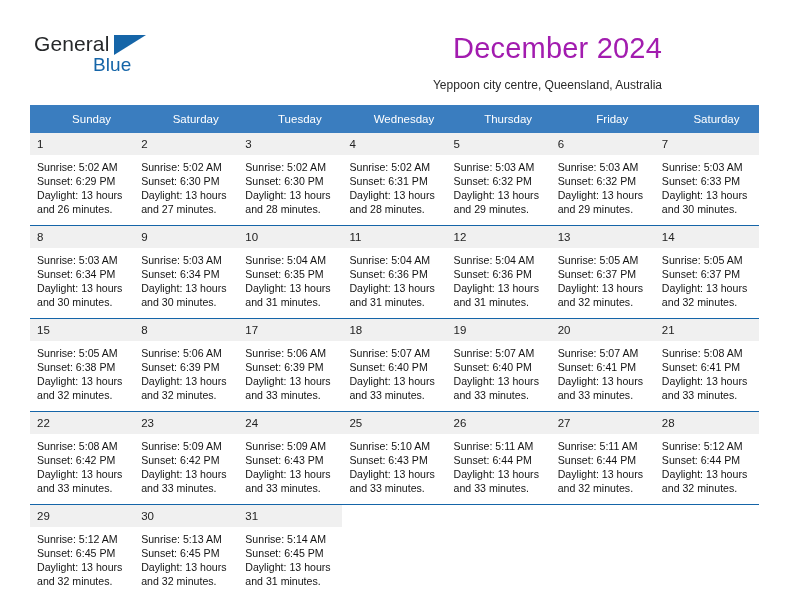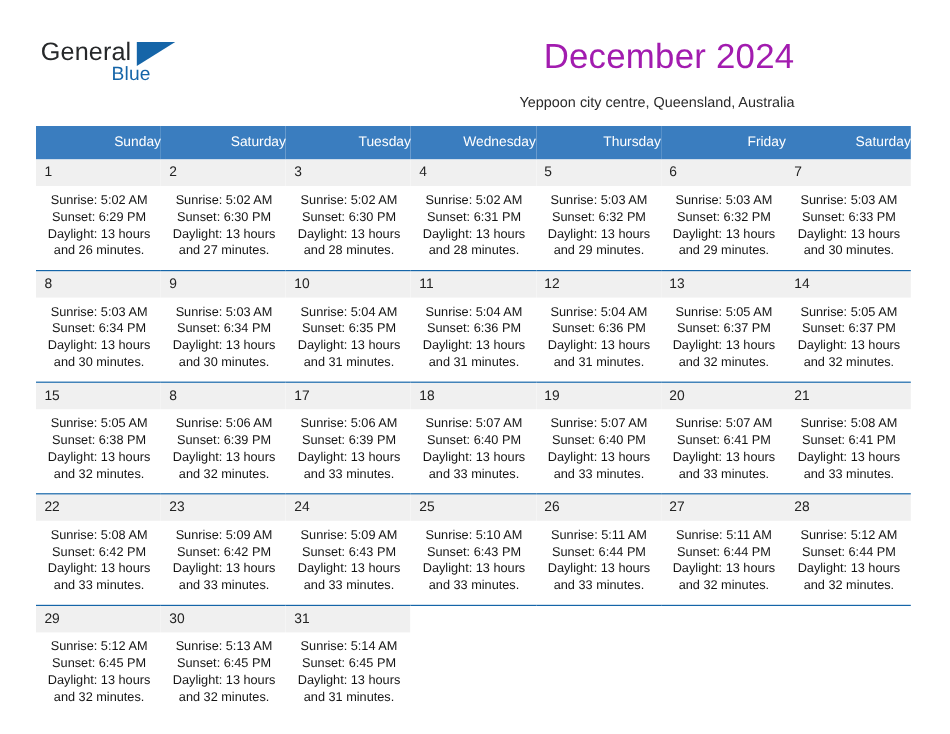--- a/index.html
+++ b/index.html
@@ -49,21 +49,21 @@
   .brand-triangle {
     position: absolute;
     left: 80px;
     top: 2px;
     width: 0;
     height: 0;
     border-left: 32px solid #1565a8;
     border-bottom: 20px solid transparent;
   }
   .brand-row2 {
-    font-size: 16px;
+    font-size: 19px;
     color: #1565a8;
     position: absolute;
     left: 59px;
     top: 22px;
     letter-spacing: 0.1px;
   }
 
   .title {
     position: absolute;
     right: 34px;
@@ -93,21 +93,21 @@
     border-collapse: collapse;
     table-layout: fixed;
   }
   .calendar col { width: 104.14px; }
 
   thead th {
     background: #3a7dbf;
     color: #ffffff;
     font-size: 11.5px;
     font-weight: normal;
-    text-align: right;
+    text-align: center;
     padding: 5px 0 5px 19px;
     height: 18px;
     border: none;
   }
 
   tbody tr.week {
     height: 92px;
   }
   tbody td {
     vertical-align: top;
@@ -130,21 +130,20 @@
     color: #222222;
     padding: 4px 0 4px 7px;
     height: 14px;
     line-height: 14px;
   }
   .info {
     padding: 5px 6px 0 7px;
     font-size: 10.6px;
     line-height: 14.1px;
     color: #141414;
-    text-align: center;
   }
   .info div { white-space: nowrap; }
 </style>
 </head>
 <body>
 
 <div class="page">
 
   <div class="header">
 

